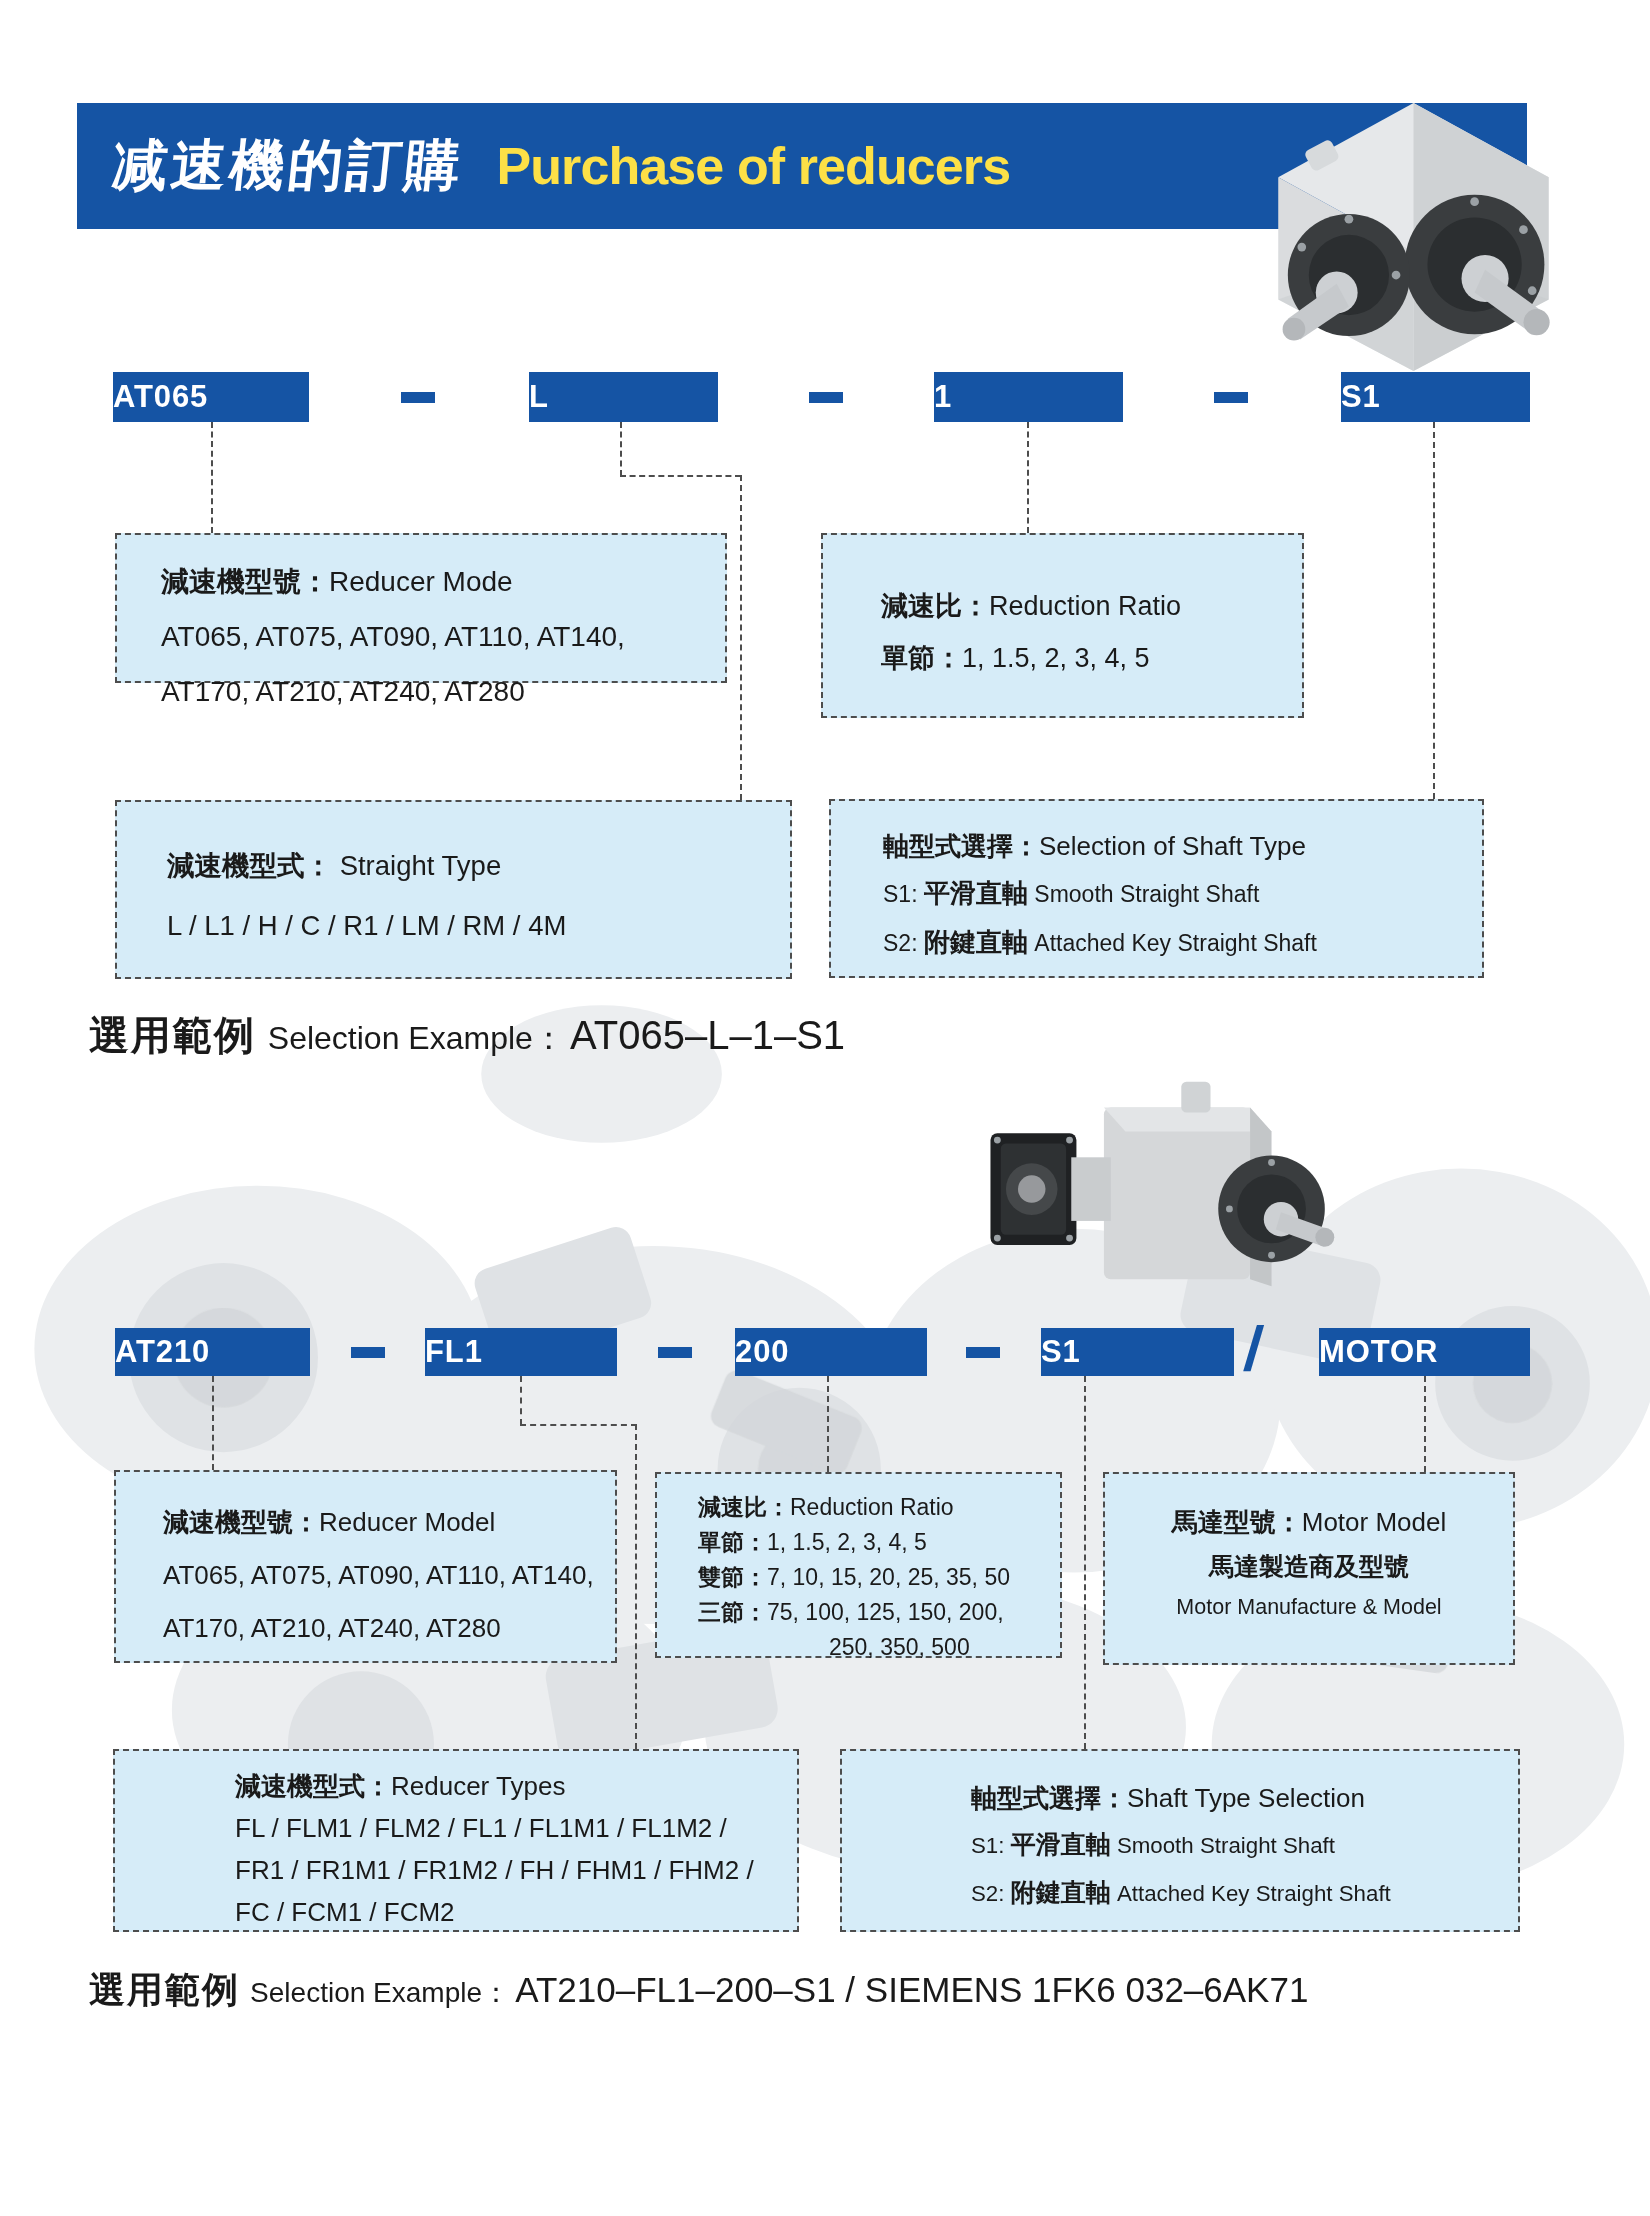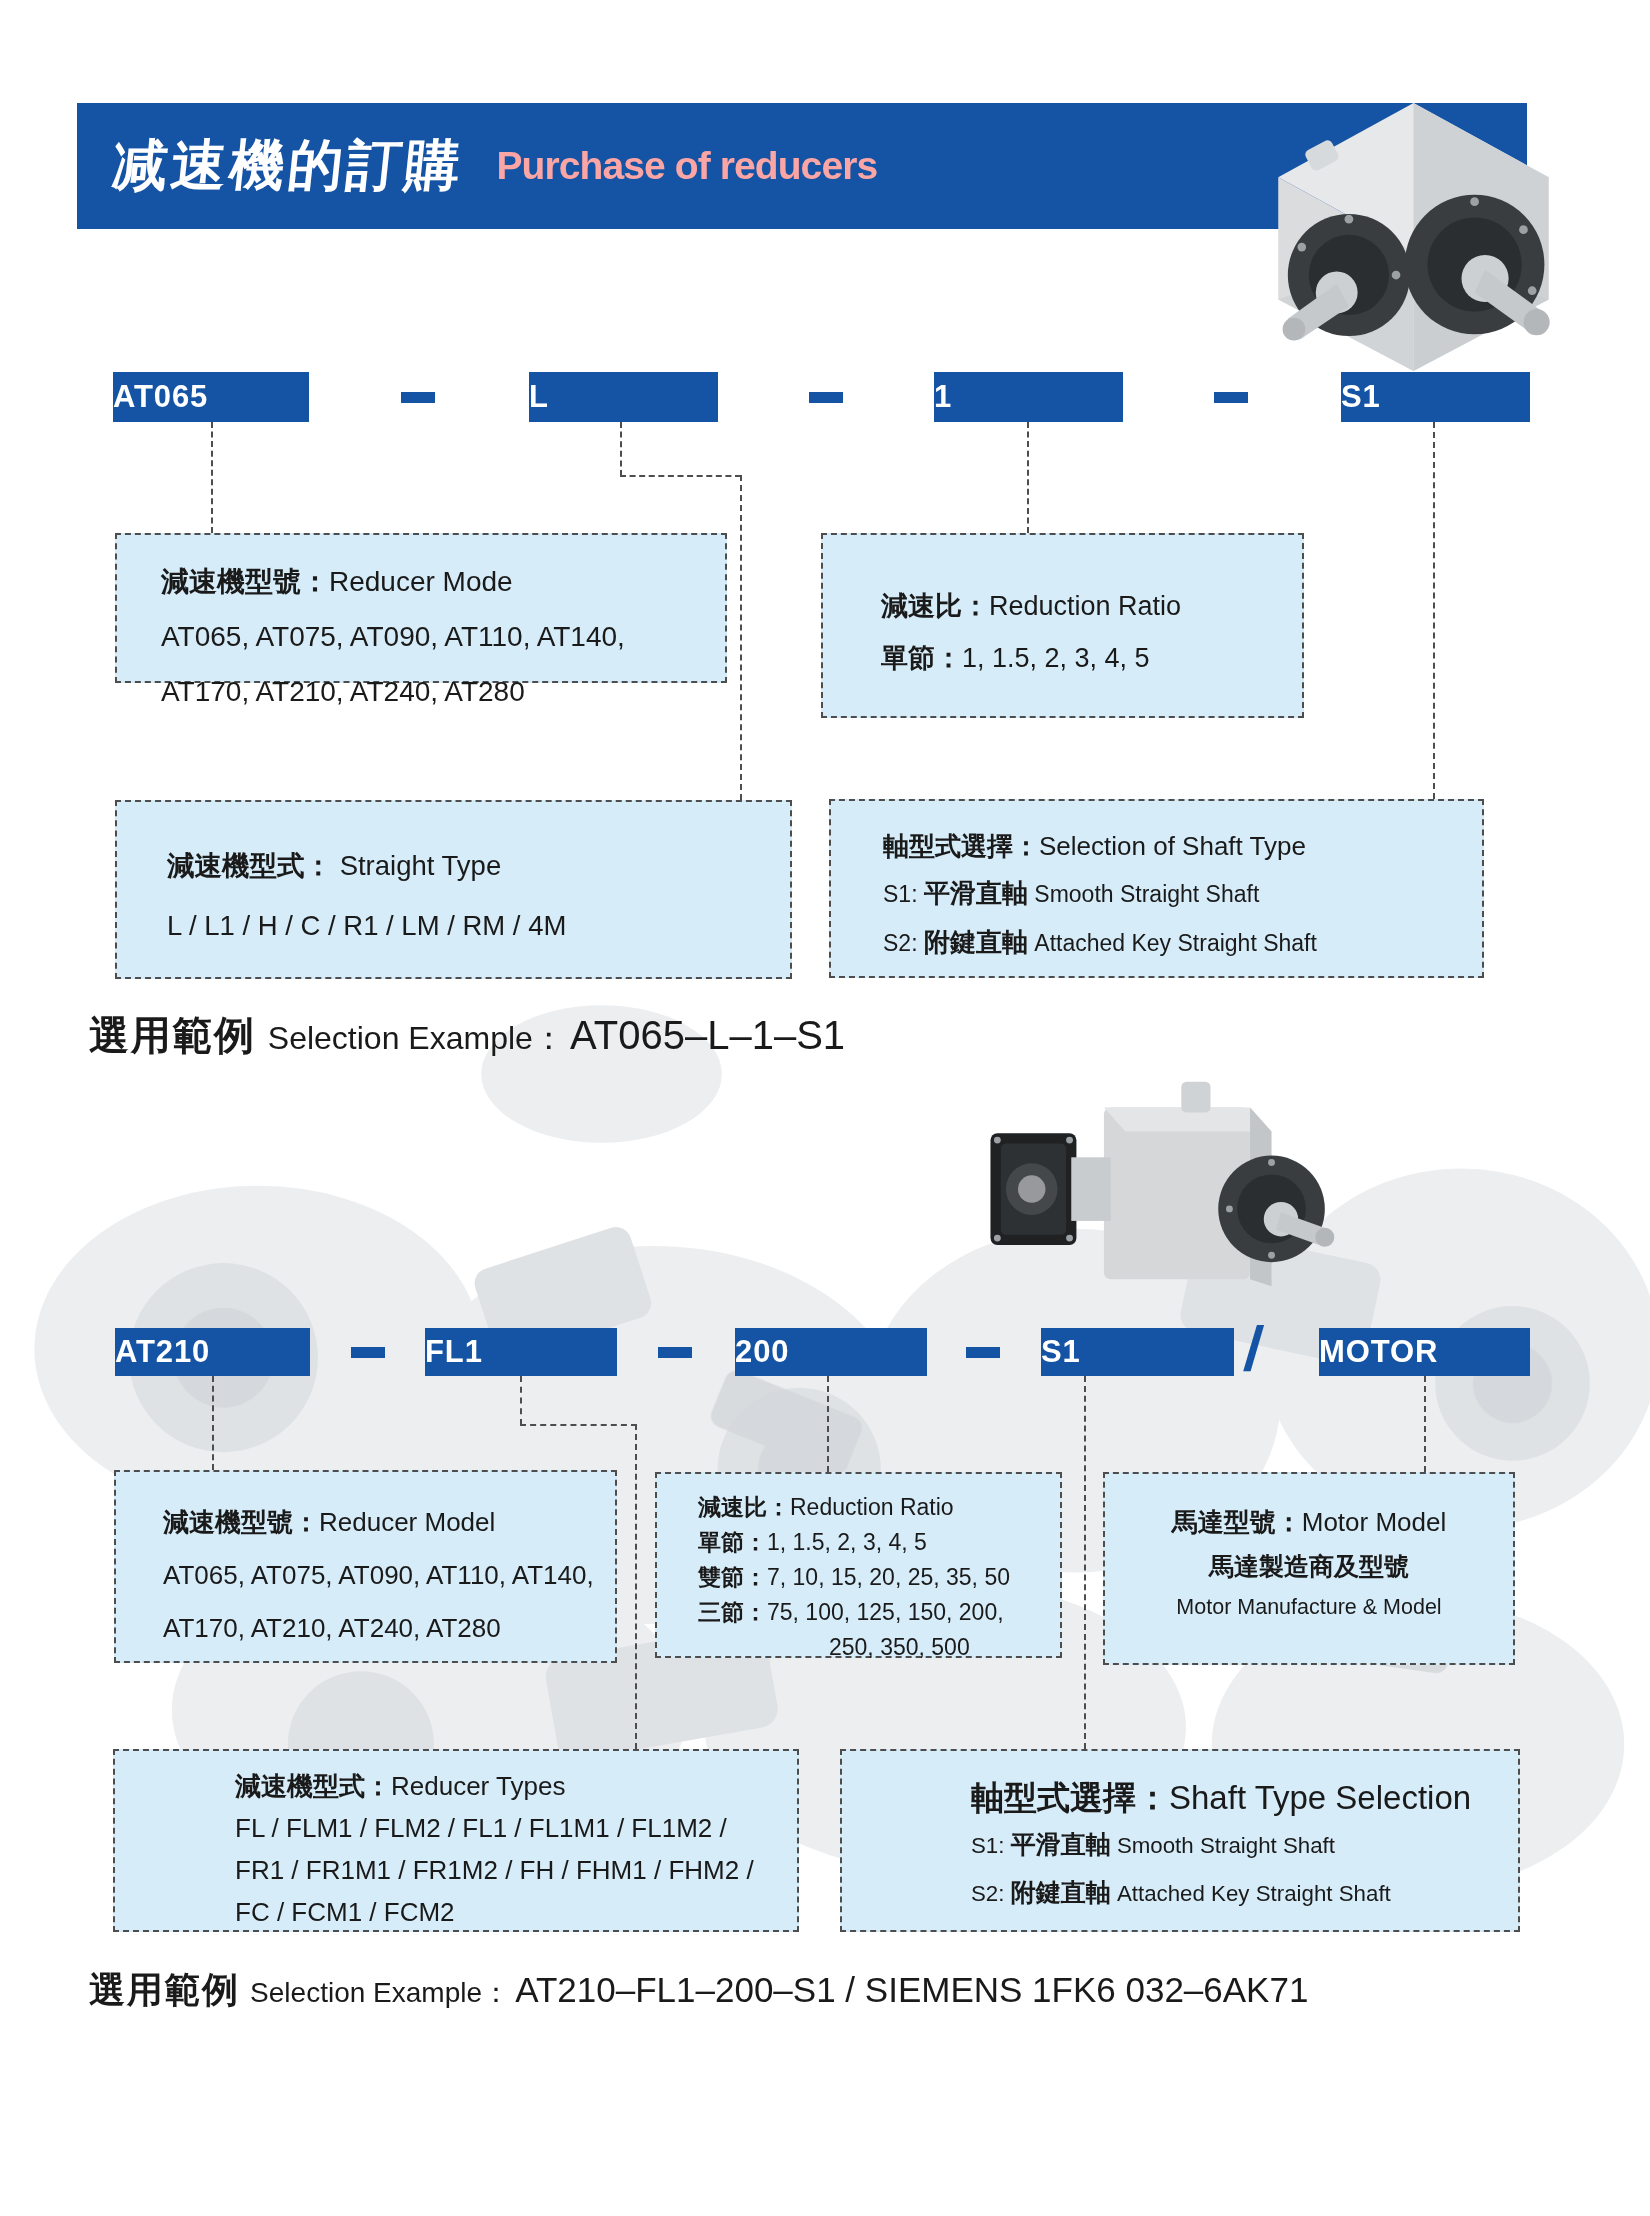--- a/index.html
+++ b/index.html
@@ -10,21 +10,21 @@
   
   .banner{
     position:absolute;left:77px;top:103px;width:1450px;height:126px;
     background:#1554a4;display:flex;align-items:center;z-index:2;
   }
   .banner .zh{
     color:#fff;font-weight:bold;font-size:55px;margin-left:36px;
     transform:skewX(-6deg);letter-spacing:3.4px;white-space:nowrap;
   }
   .banner .en{
-    color:#fca5a5;font-weight:bold;font-size:39px;margin-left:33px;white-space:nowrap;
+    color:#fde047;font-weight:bold;font-size:52px;margin-left:33px;white-space:nowrap;
     letter-spacing:-0.9px;
   }
   
   .code-box{
     position:absolute;height:50px;background:#1554a4;color:#fff;z-index:3;
     display:flex;align-items:center;
     font-weight:bold;font-size:31px;letter-spacing:0.9px;
   }
   .code-sep{position:absolute;width:34px;height:11.2px;background:#1554a4;z-index:3;}
   .code-slash{
@@ -57,21 +57,21 @@
   .box6{left:655px;top:1472px;width:407px;height:186px;padding:15.5px 0 0 41px;}
   .box6 .ib-line{font-size:23px;line-height:35px;}
   .box6 .indent{padding-left:131px;}
   .box7{left:1103px;top:1472px;width:412px;height:193px;padding-top:26px;text-align:center;}
   .box7 .l1{font-size:26px;line-height:45px;}
   .box7 .l2{font-size:25px;line-height:43px;font-weight:bold;}
   .box7 .l3{font-size:21.5px;line-height:38px;}
   .box8{left:113px;top:1749px;width:686px;height:183px;padding:13.8px 0 0 120px;}
   .box8 .ib-line{font-size:26px;line-height:42px;}
   .box9{left:840px;top:1749px;width:680px;height:183px;padding:24px 0 0 129px;}
-  .box9 .t{font-size:33px;line-height:46px;}
+  .box9 .t{font-size:26px;line-height:46px;}
   .box9 .s{font-size:22.3px;line-height:46px;}
   .box9 .s .zh-b{font-size:25px;}
   
   .example{position:absolute;display:flex;align-items:baseline;white-space:nowrap;z-index:2;}
   .ex1{left:89px;top:1008px;}
   .ex1 .zh{font-weight:bold;font-size:40px;letter-spacing:1.7px;}
   .ex1 .en{font-size:32px;margin-left:12px;}
   .ex1 .sep{font-size:32px;}
   .ex1 .val{font-size:40px;margin-left:5.2px;}
   .ex2{left:89px;top:1966px;}

